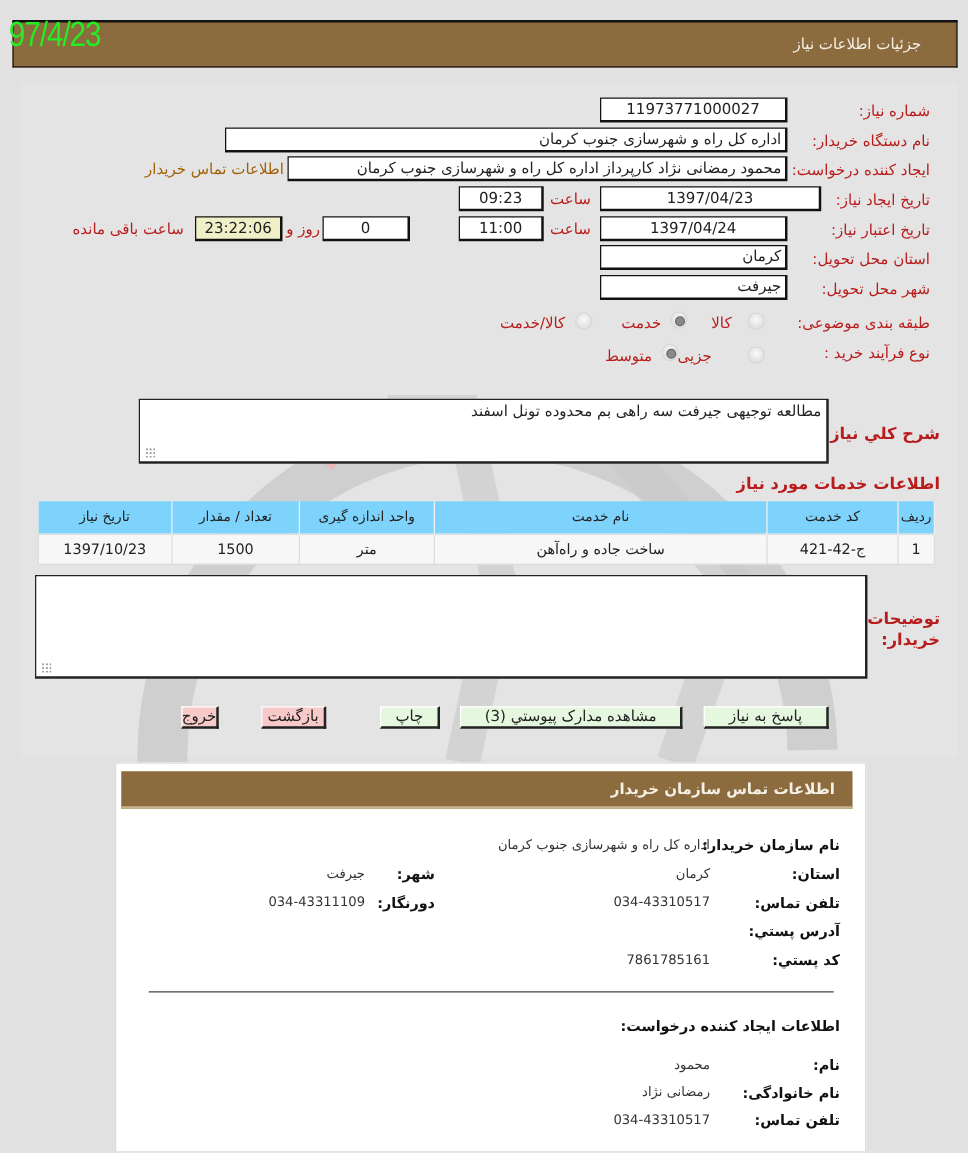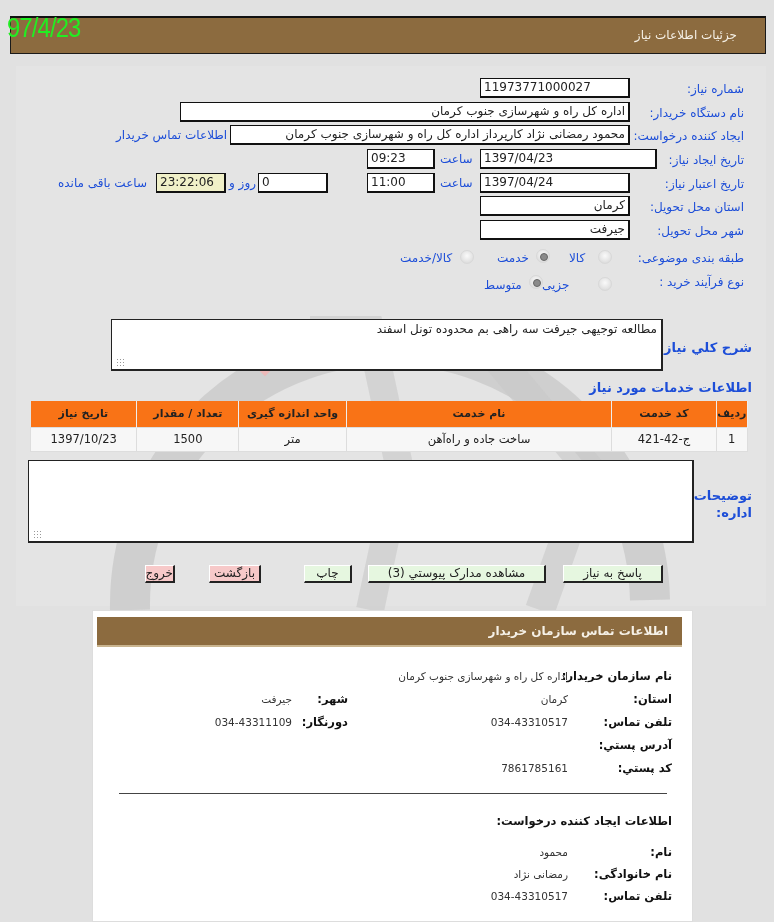--- a/index.html
+++ b/index.html
@@ -28,33 +28,33 @@
       color: #22ee22; font-size: 28px; font-family: "Liberation Sans Narrow", "Liberation Sans", sans-serif;
       letter-spacing: -1px; transform: scaleX(0.85); transform-origin: left;
     }
     
     .panel {
       left: 16px; top: 66px; width: 750px; height: 540px;
       background: #e4e4e4;
     }
     .lbl {
       position: absolute; direction: rtl; text-align: right;
-      font-size: 12px; color: #1d4ed8; white-space: nowrap;
+      font-size: 12px; color: #b91c1c; white-space: nowrap;
     }
     .lbl-bold { font-weight: bold; font-size: 13px; }
     .field {
       position: absolute; background: #fff;
       border: 1px solid #111; border-right-width: 2px; border-bottom-width: 2px;
       height: 20px; font-size: 12px; line-height: 17px;
       direction: rtl; white-space: nowrap; overflow: hidden;
       padding: 0 3px;
     }
-    .field.center { text-align: left; }
+    .field.center { text-align: center; }
     .field.yellow { background: #f0f0c8; }
-    .link { color: #1d4ed8; text-align: center; }
+    .link { color: #a16207; text-align: center; }
     .radio {
       position: absolute; width: 14px; height: 14px; border-radius: 50%;
       background: radial-gradient(circle at 50% 40%, #fafafa 0%, #e0e0e0 70%, #cfcfcf 100%);
       border: 1px solid #d8d8d8;
     }
     .radio.checked::after {
       content: ""; position: absolute; left: 3px; top: 3px; width: 6px; height: 6px;
       border-radius: 50%; background: #8a8a8a; border: 1px solid #666;
     }
     .textarea {
@@ -66,21 +66,21 @@
       position: absolute; left: 4px; bottom: 3px; width: 8px; height: 8px;
       background-image: radial-gradient(#999 1px, transparent 1px);
       background-size: 3px 3px;
     }
     
     .tbl {
       position: absolute; left: 30px; top: 401px; width: 718px;
       border-collapse: collapse; direction: rtl; font-size: 11.5px;
     }
     .tbl th {
-      background: #f97316; font-weight: bold; height: 26px;
+      background: #7dd3fc; font-weight: normal; height: 26px;
       border-right: 1px solid #eee; color: #222; font-size: 11px;
     }
     .tbl td {
       background: #f7f7f7; height: 24px; text-align: center;
       border: 1px solid #ddd; color: #222;
     }
     
     .btn {
       position: absolute; height: 18px; font-size: 12px; line-height: 15px;
       text-align: center; direction: rtl; white-space: nowrap;
@@ -206,21 +206,21 @@
       <td>ج-42-421</td>
       <td>ساخت جاده و راه‌آهن</td>
       <td>متر</td>
       <td>1500</td>
       <td>1397/10/23</td>
     </tr>
   </tbody>
 </table>
 
 <span class="lbl lbl-bold" style="right:22px;top:488px">توضیحات</span>
-<span class="lbl lbl-bold" style="right:22px;top:505px">اداره:</span>
+<span class="lbl lbl-bold" style="right:22px;top:505px">خریدار:</span>
 <div class="textarea" style="left:28px;top:460px;width:666px;height:83px">
   <span></span>
   <span class="grip"></span>
 </div>
 
 <div class="btn green" style="left:535px;top:565px;width:100px">پاسخ به نیاز</div>
 <div class="btn green" style="left:340px;top:565px;width:178px">مشاهده مدارک پیوستي (3)</div>
 <div class="btn green" style="left:276px;top:565px;width:48px">چاپ</div>
 <div class="btn red" style="left:209px;top:565px;width:52px">بازگشت</div>
 <div class="btn red" style="left:145px;top:565px;width:30px">خروج</div>

